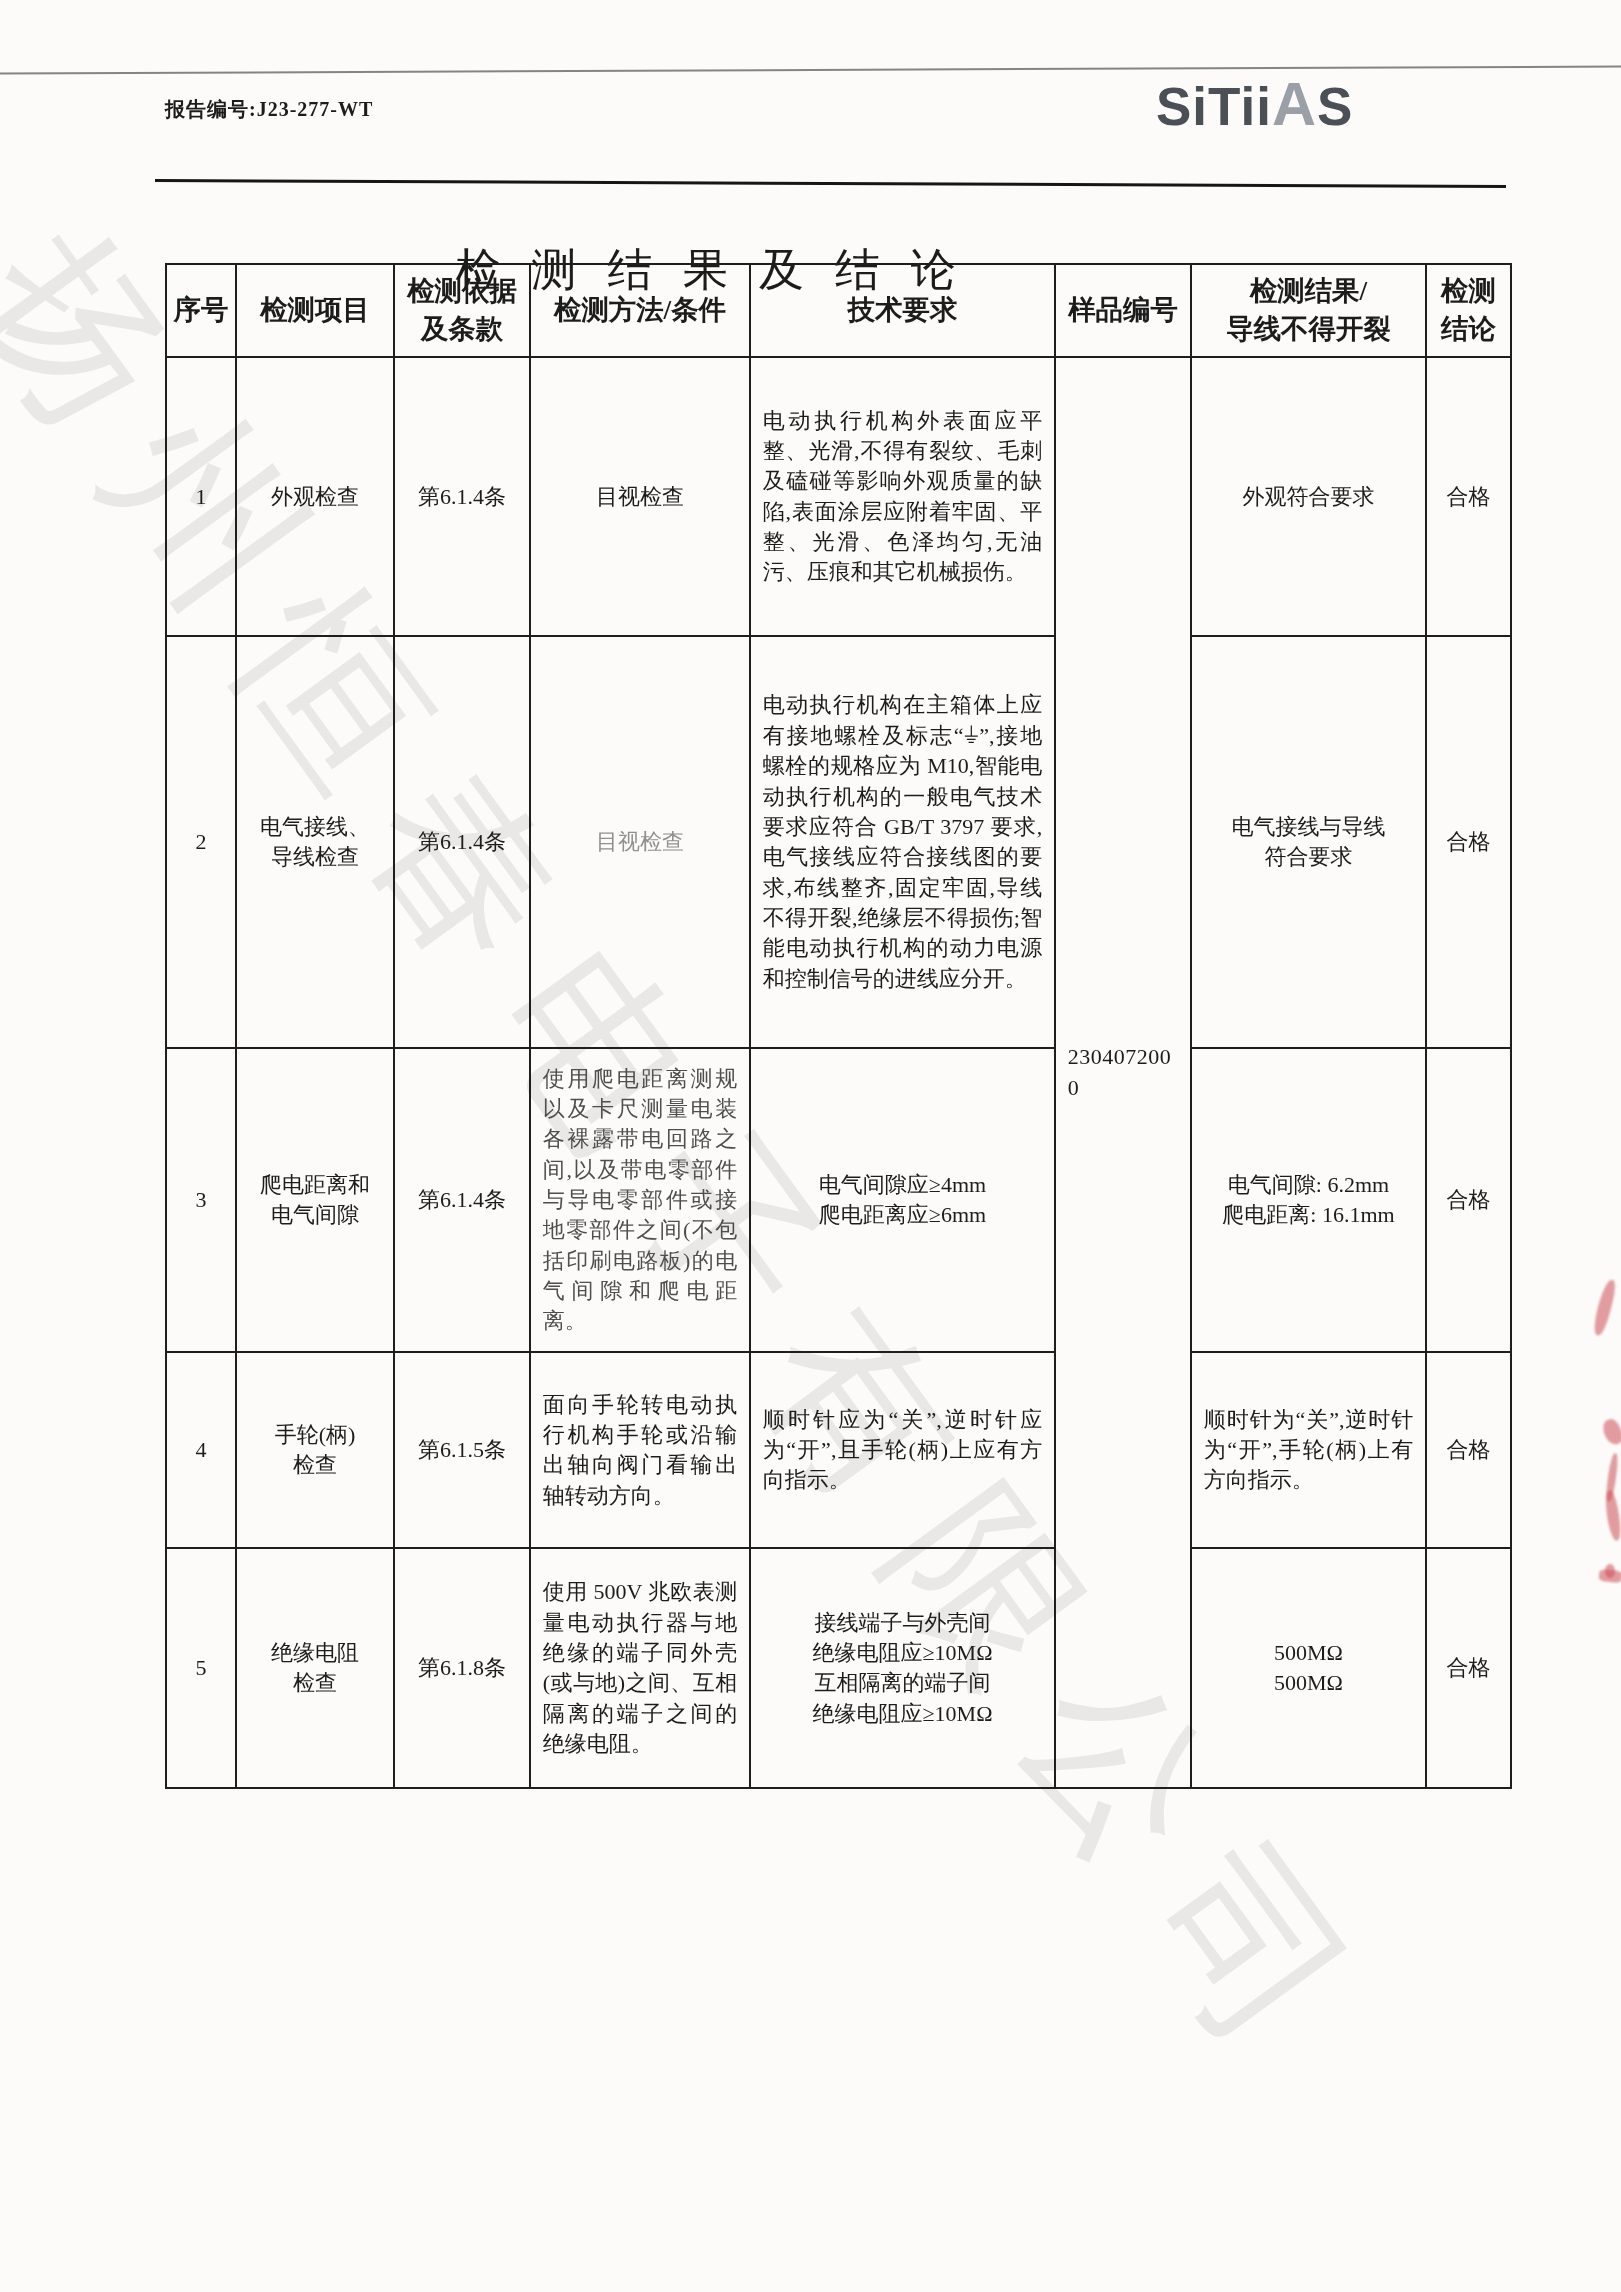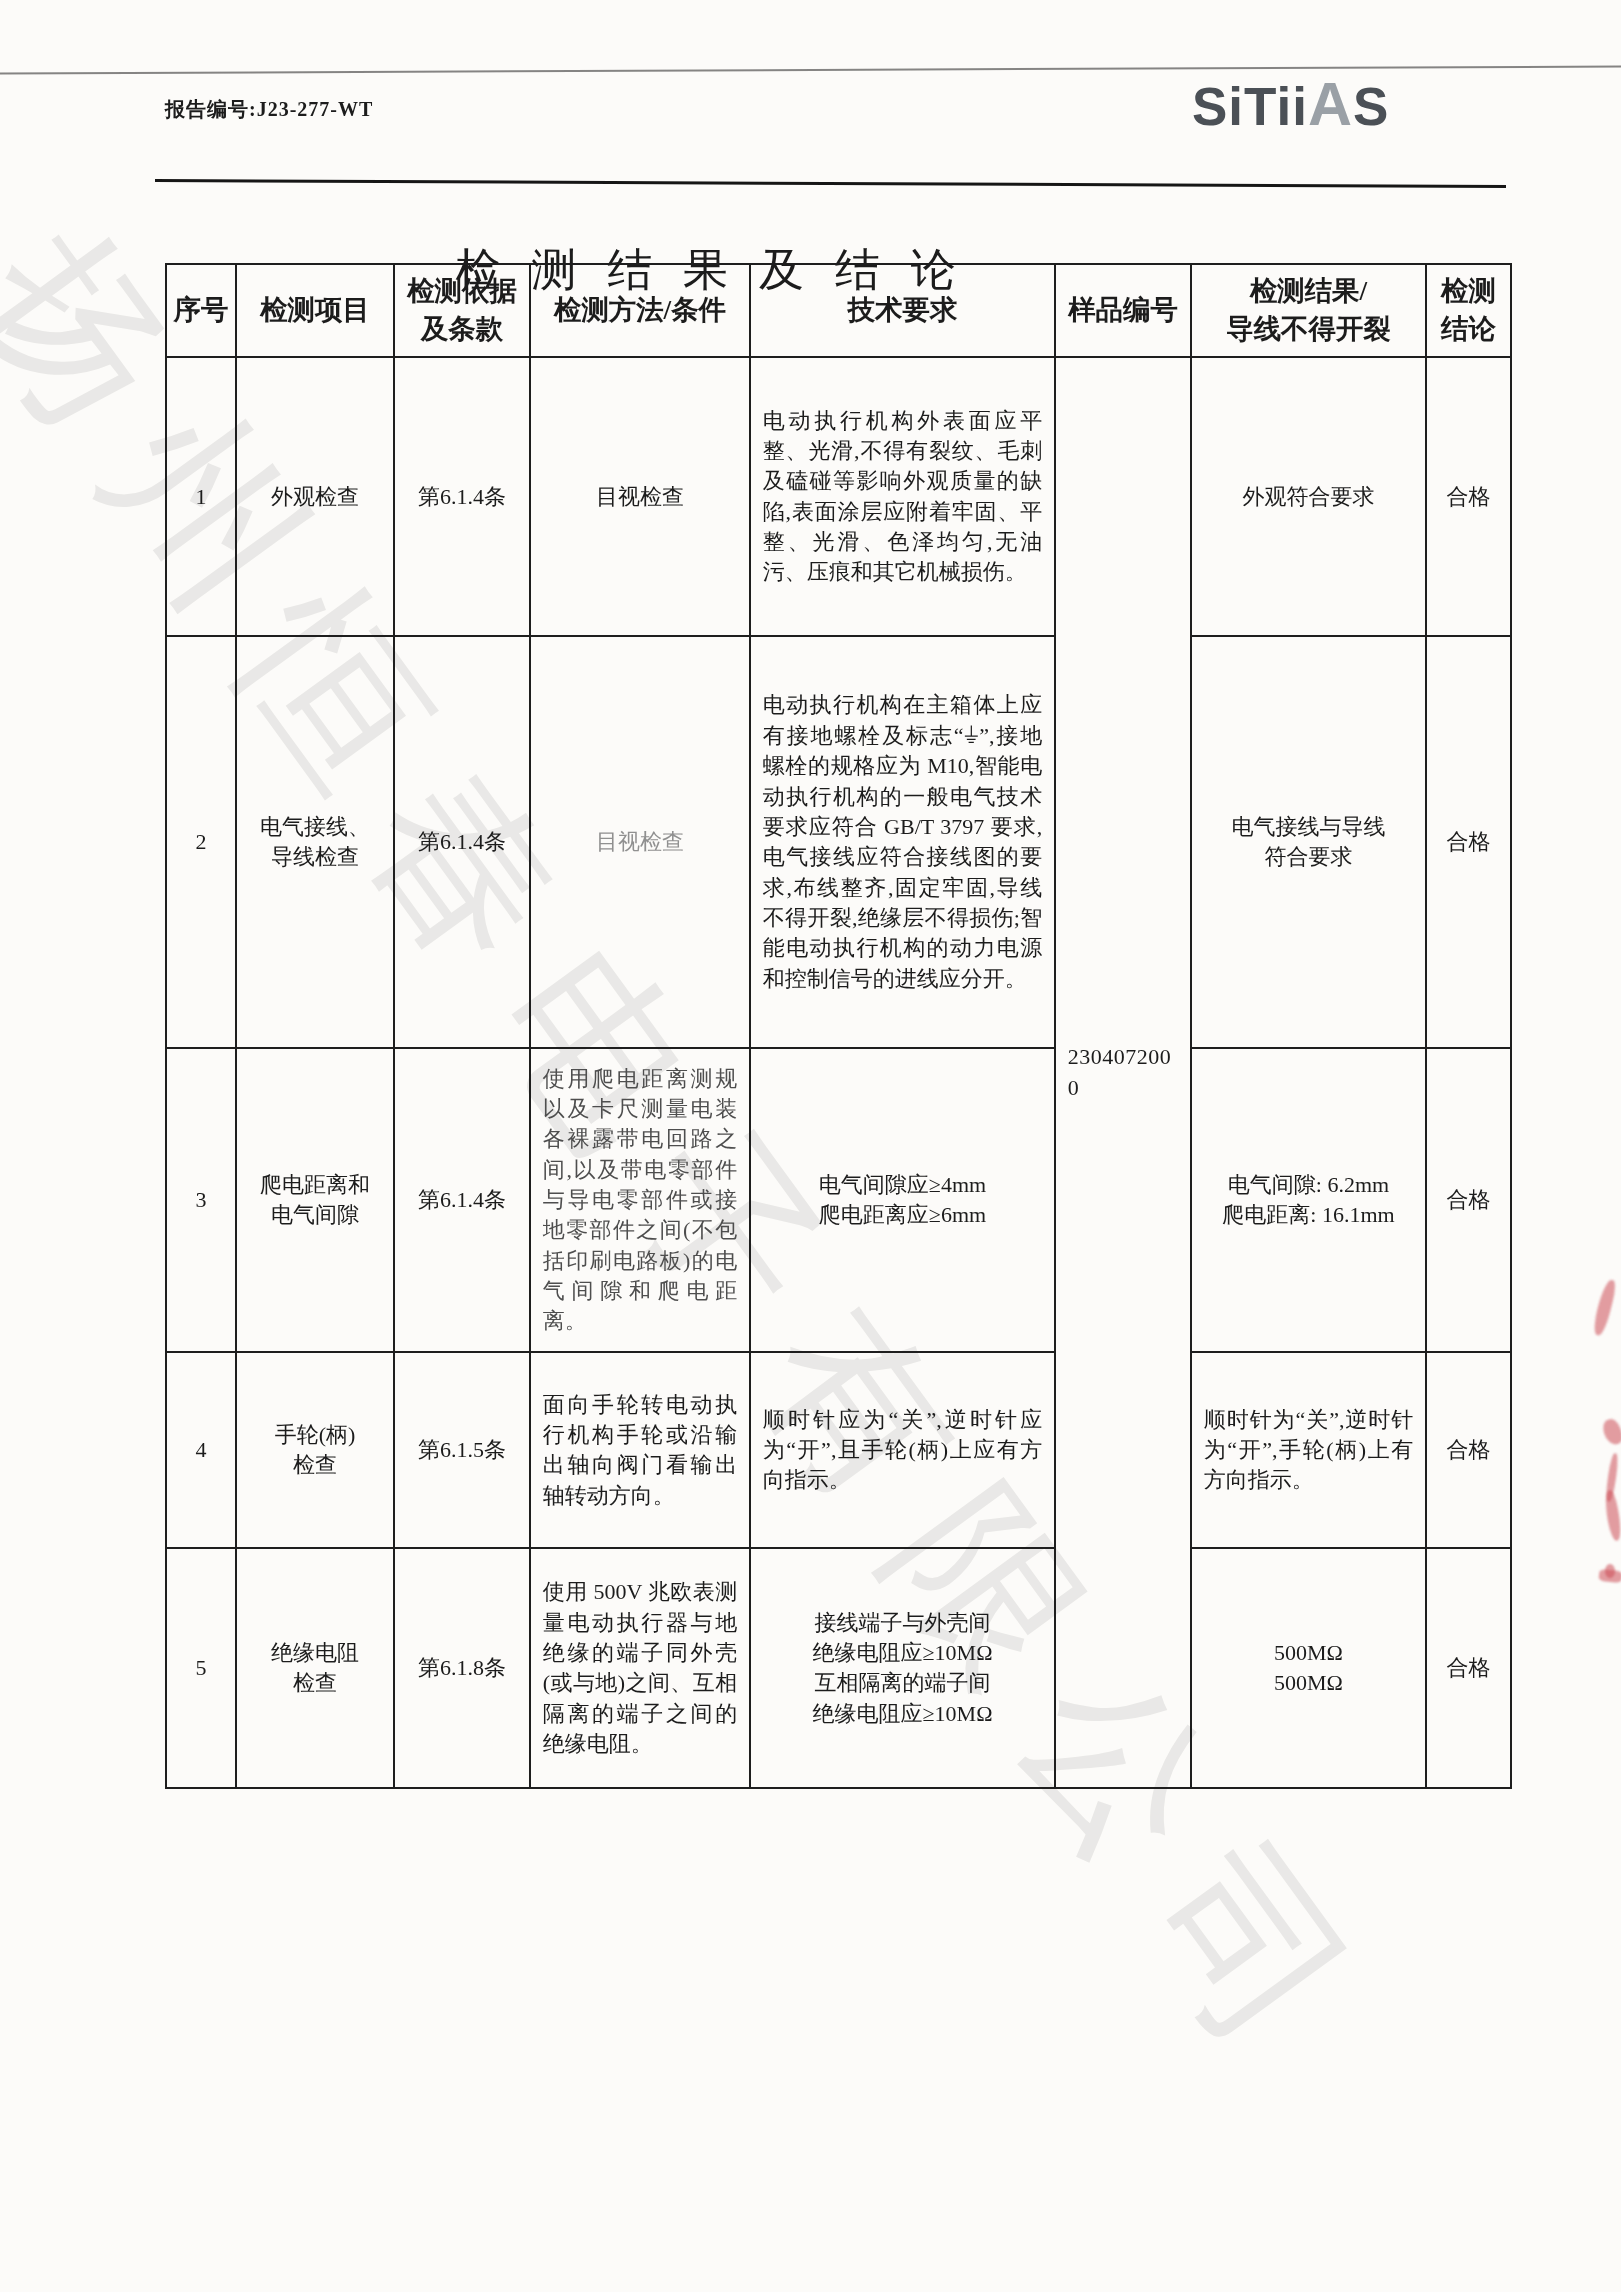--- a/index.html
+++ b/index.html
@@ -15,21 +15,21 @@
   
   .scan-line{
     position:absolute;left:0;top:69px;width:1621px;height:2px;
     background:rgba(35,35,35,.55);transform:rotate(-.25deg);
   }
   .report-no{
     position:absolute;left:165px;top:96px;
     font-size:20px;font-weight:700;letter-spacing:1px;
   }
   .logo{
-    position:absolute;left:1192px;top:74px;
+    position:absolute;left:1156px;top:74px;
     font-family:"Liberation Sans","DejaVu Sans",sans-serif;
     font-weight:800;font-size:53px;line-height:1;letter-spacing:1px;
     user-select:none;
   }
   .logo .dark{color:#4b5056;}
   .logo .gray{color:#9aa0a6;font-size:61px;}
   .head-rule{
     position:absolute;left:155px;top:182px;width:1351px;height:2.9px;
     background:#161616;transform:rotate(.25deg);
   }

